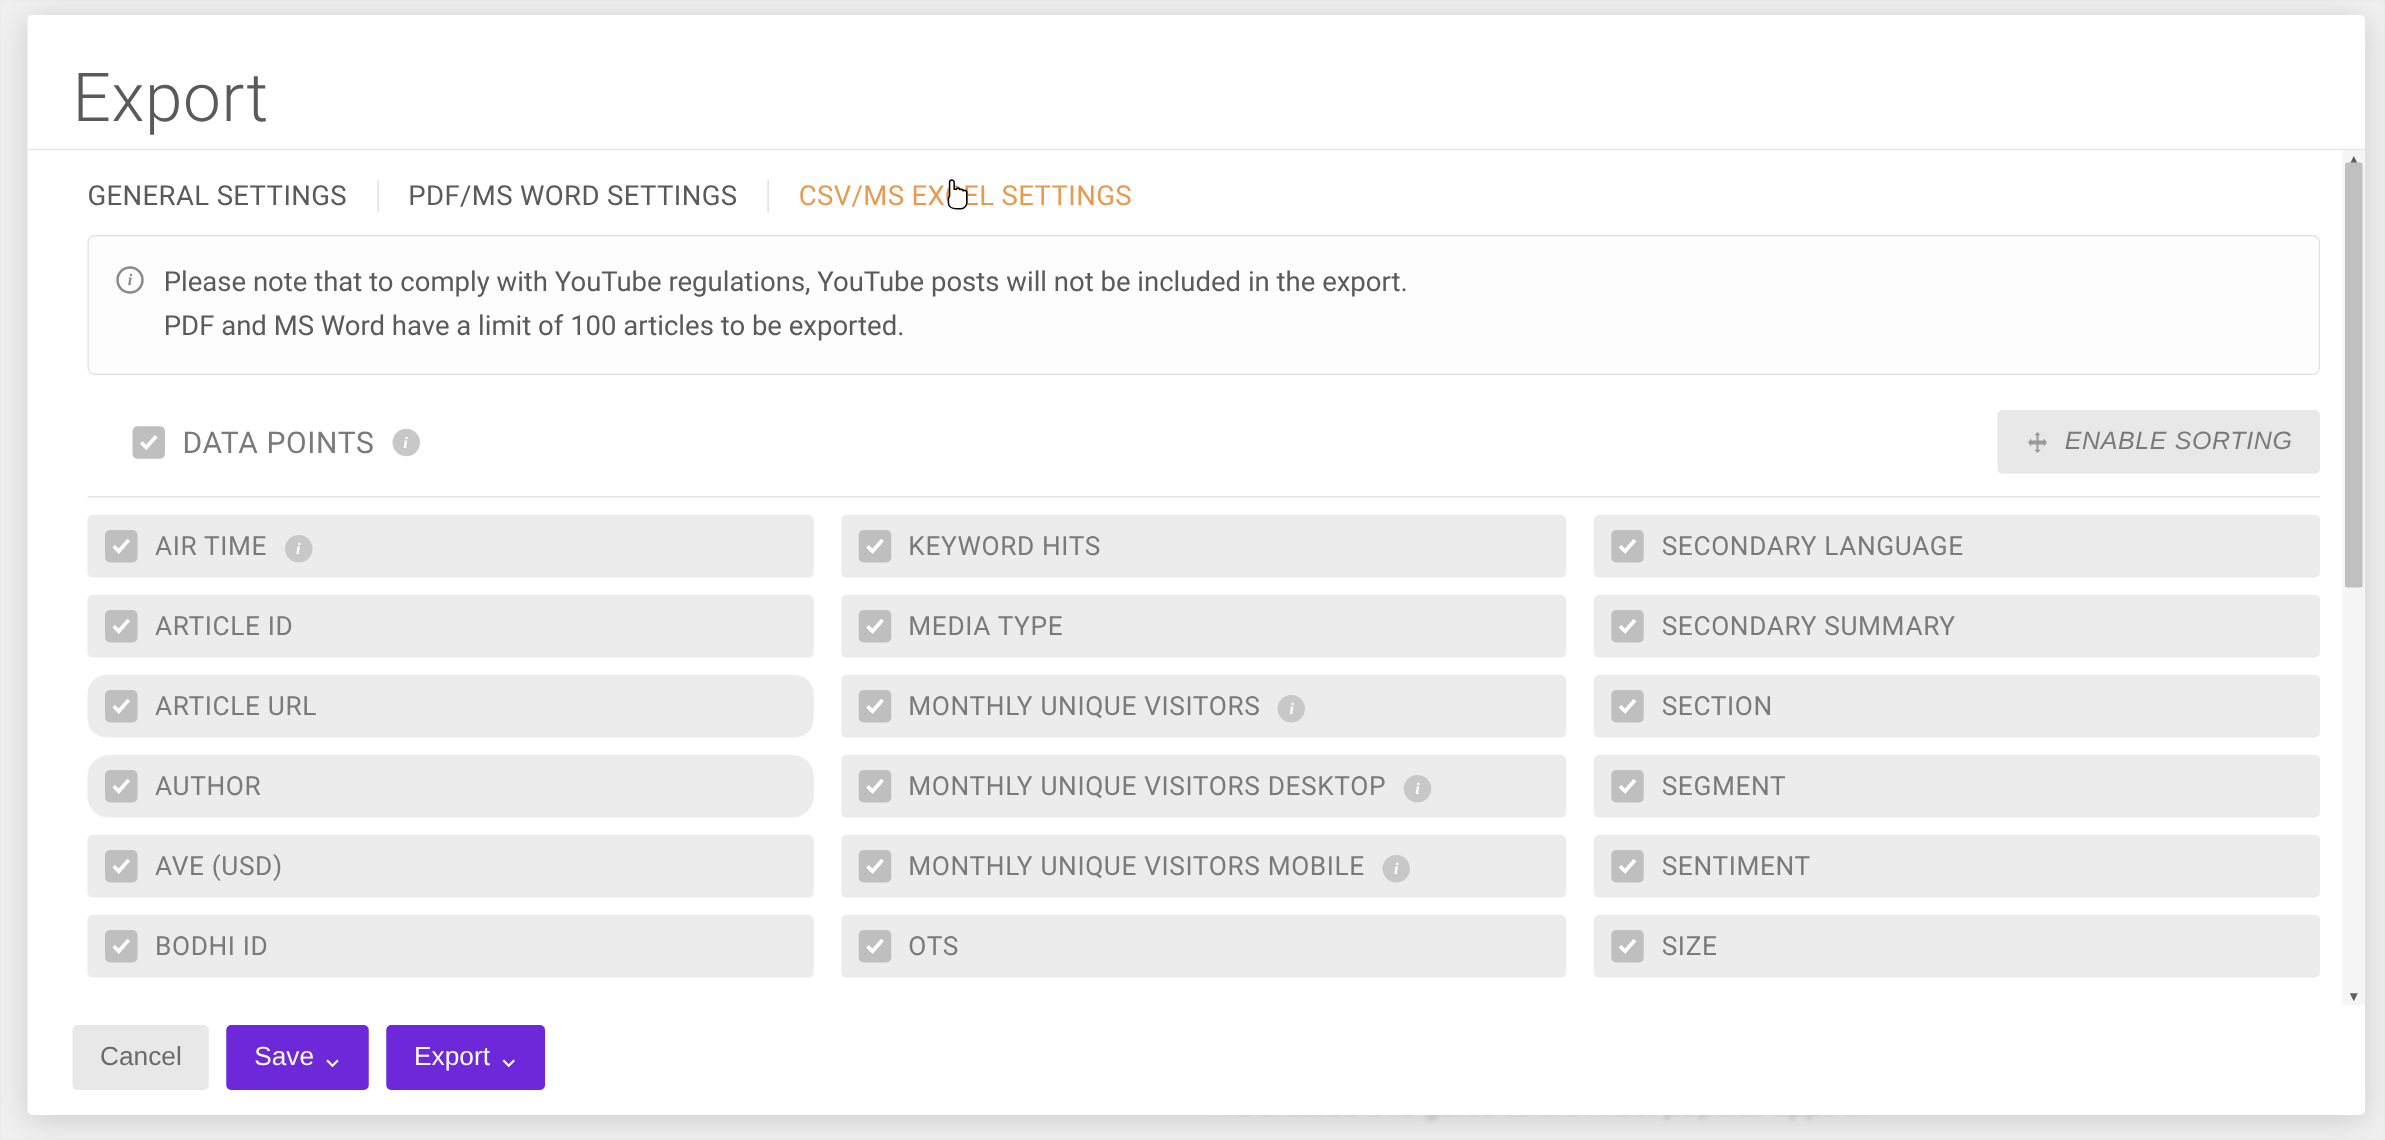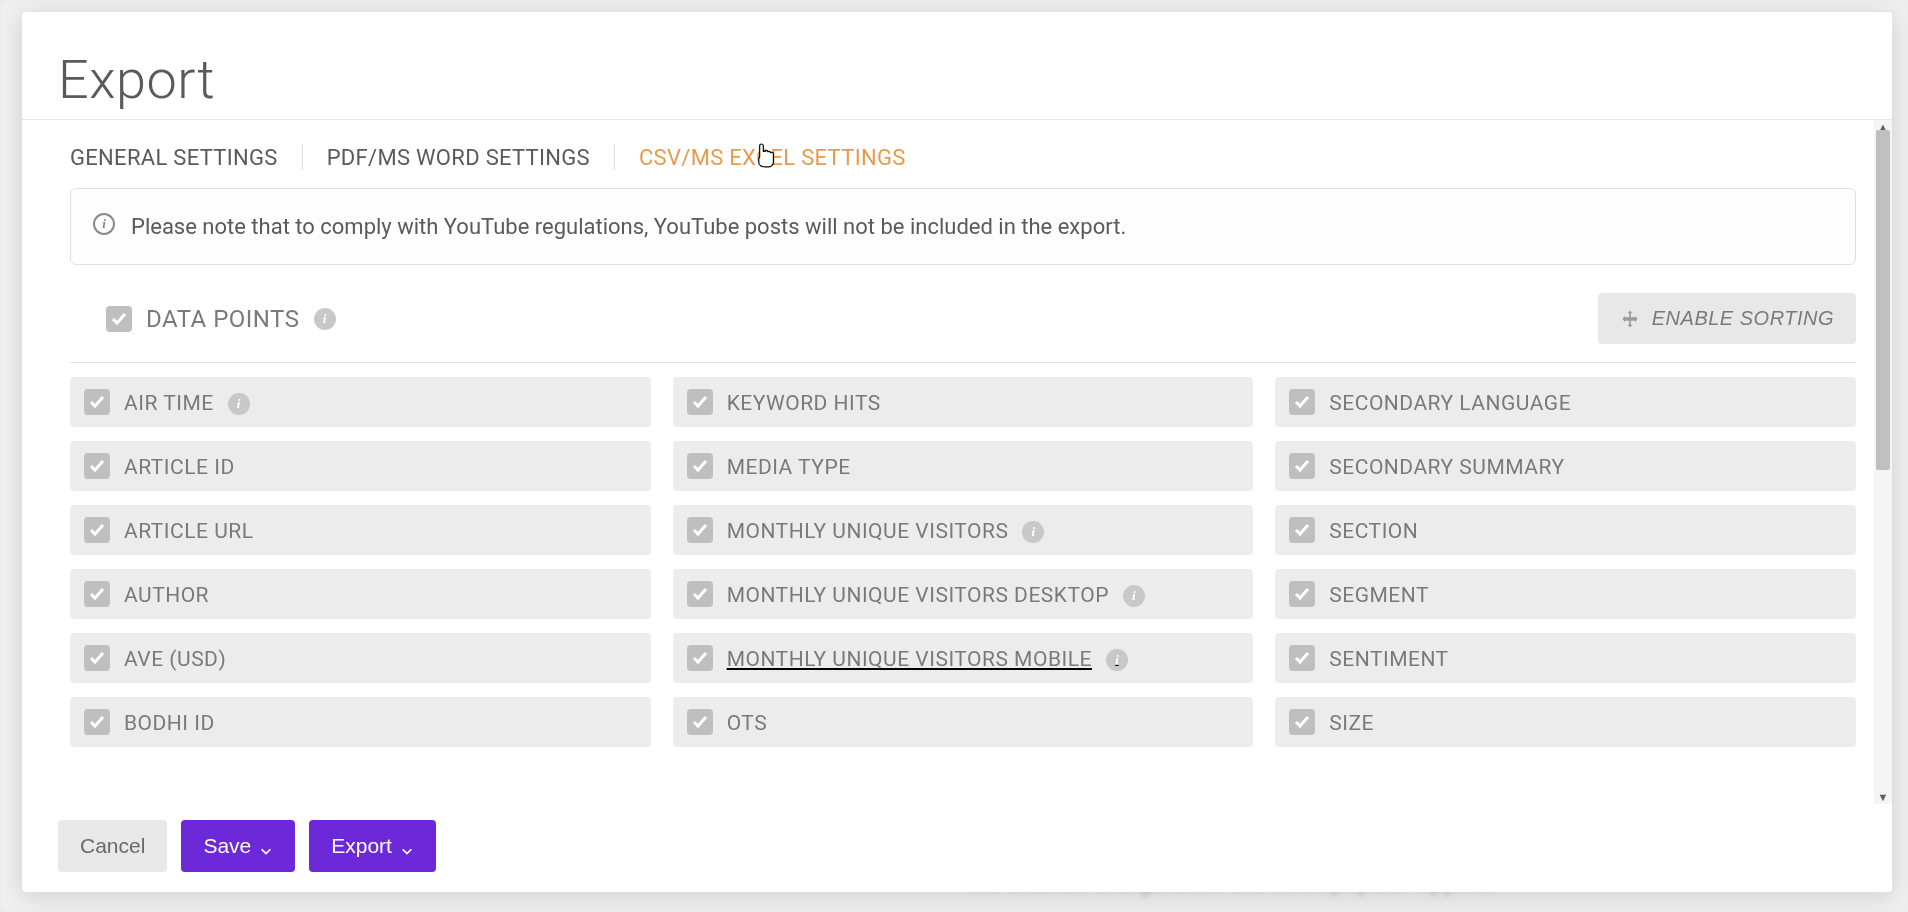--- a/index.html
+++ b/index.html
@@ -317,20 +317,21 @@
         <div class="tab-divider"></div>
         <div class="tab">PDF/MS WORD SETTINGS</div>
         <div class="tab-divider"></div>
         <div class="tab active">CSV/MS EXCEL SETTINGS</div>
       </div>
 
       <div class="info-box">
         <div class="info-icon">i</div>
         <div class="info-text">
           <div>Please note that to comply with YouTube regulations, YouTube posts will not be included in the export.</div>
+          <div>PDF and MS Word have a limit of 100 articles to be exported.</div>
         </div>
       </div>
 
       <div class="section-header">
         <div class="section-left">
           <div class="checkbox">
             <svg viewBox="0 0 16 16">
                 <polyline points="2,8 6,12 14,3"></polyline>
               </svg>
           </div>
@@ -361,29 +362,29 @@
           <div class="info-badge">i</div>
         </div>
         <div class="data-item" style="grid-column:1;grid-row:2;">
           <div class="checkbox">
               <svg viewBox="0 0 16 16">
                 <polyline points="2,8 6,12 14,3"></polyline>
               </svg>
             </div>
           <div class="data-label">ARTICLE ID</div>
         </div>
-        <div class="data-item" style="grid-column:1;grid-row:3;">
+        <div class="data-item" style="grid-column:1;grid-row:3;border-radius:15px;">
           <div class="checkbox">
               <svg viewBox="0 0 16 16">
                 <polyline points="2,8 6,12 14,3"></polyline>
               </svg>
             </div>
           <div class="data-label">ARTICLE URL</div>
         </div>
-        <div class="data-item" style="grid-column:1;grid-row:4;">
+        <div class="data-item" style="grid-column:1;grid-row:4;border-radius:17px;">
           <div class="checkbox">
               <svg viewBox="0 0 16 16">
                 <polyline points="2,8 6,12 14,3"></polyline>
               </svg>
             </div>
           <div class="data-label">AUTHOR</div>
         </div>
         <div class="data-item" style="grid-column:1;grid-row:5;">
           <div class="checkbox">
               <svg viewBox="0 0 16 16">
@@ -428,21 +429,21 @@
         </div>
         <div class="data-item" style="grid-column:2;grid-row:4;">
           <div class="checkbox">
               <svg viewBox="0 0 16 16">
                 <polyline points="2,8 6,12 14,3"></polyline>
               </svg>
             </div>
           <div class="data-label">MONTHLY UNIQUE VISITORS DESKTOP</div>
           <div class="info-badge">i</div>
         </div>
-        <div class="data-item" style="grid-column:2;grid-row:5;text-decoration:underline;">
+        <div class="data-item" style="grid-column:2;grid-row:5;">
           <div class="checkbox">
               <svg viewBox="0 0 16 16">
                 <polyline points="2,8 6,12 14,3"></polyline>
               </svg>
             </div>
           <div class="data-label">MONTHLY UNIQUE VISITORS MOBILE</div>
           <div class="info-badge">i</div>
         </div>
         <div class="data-item" style="grid-column:3;grid-row:1;">
           <div class="checkbox">

